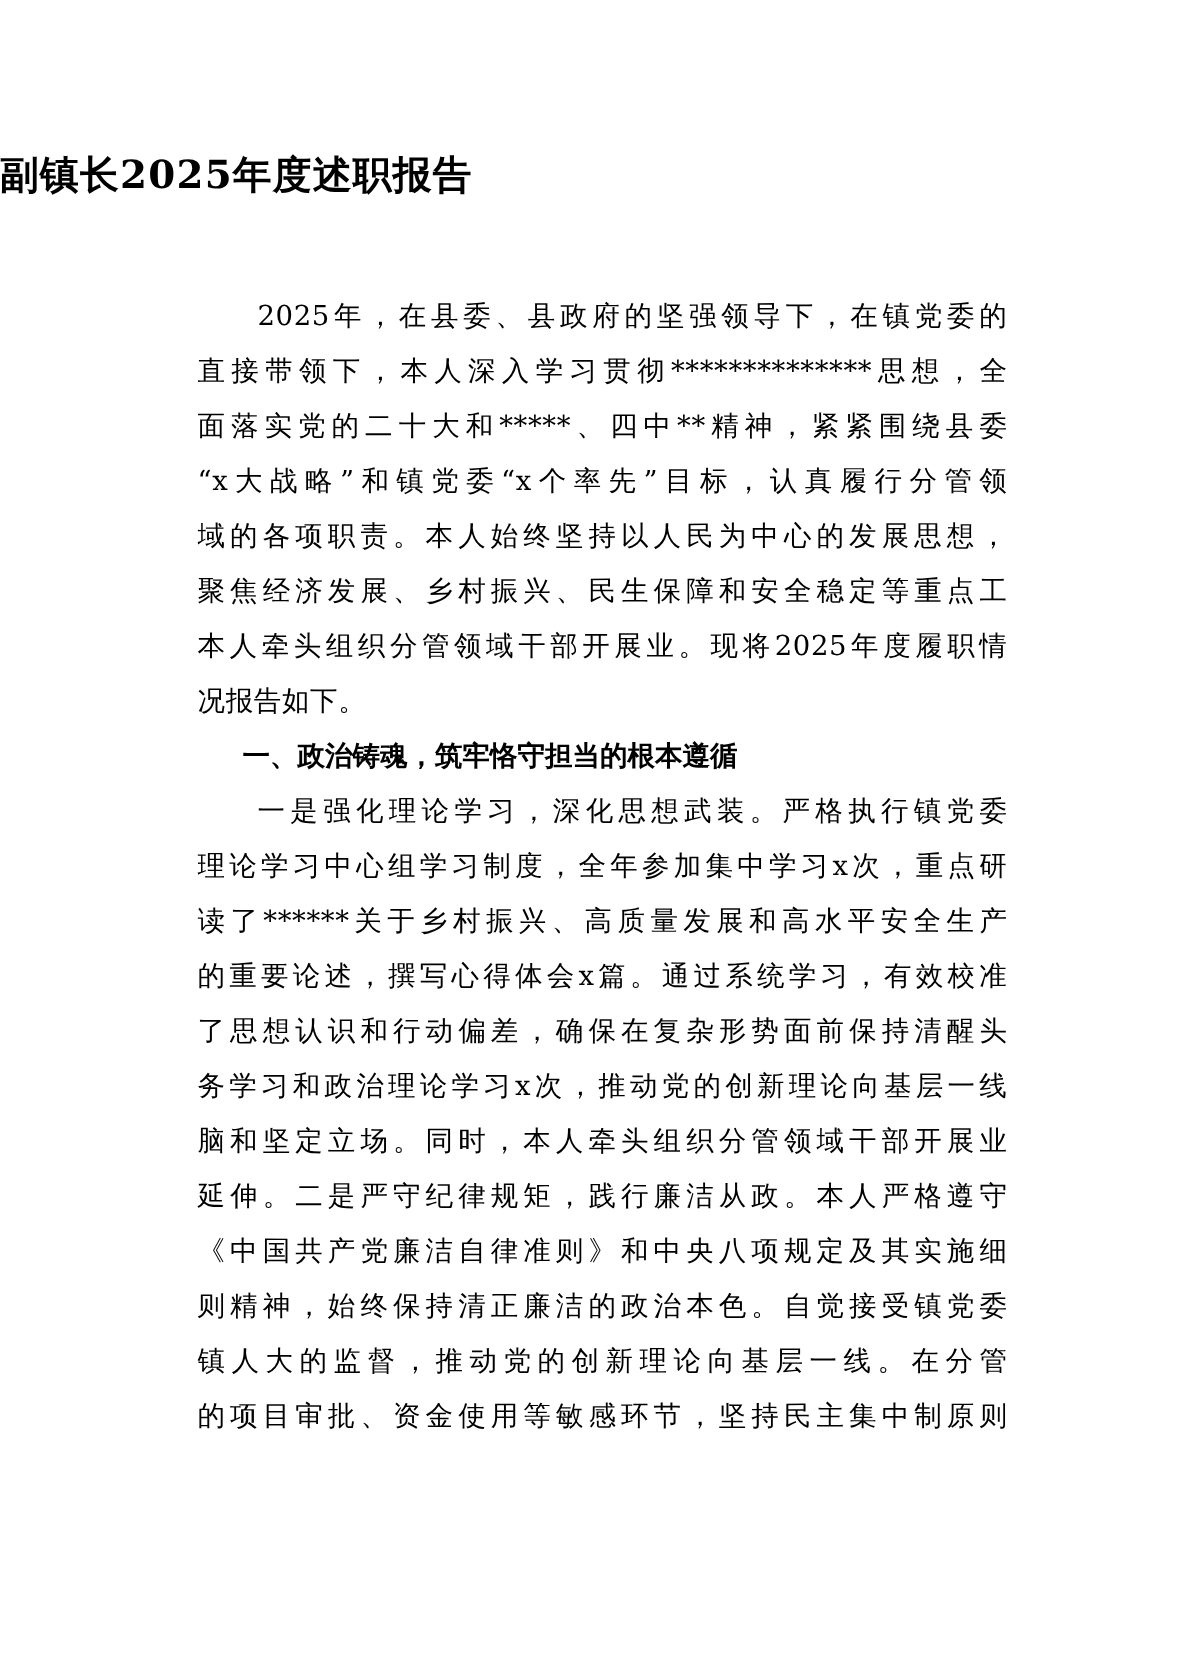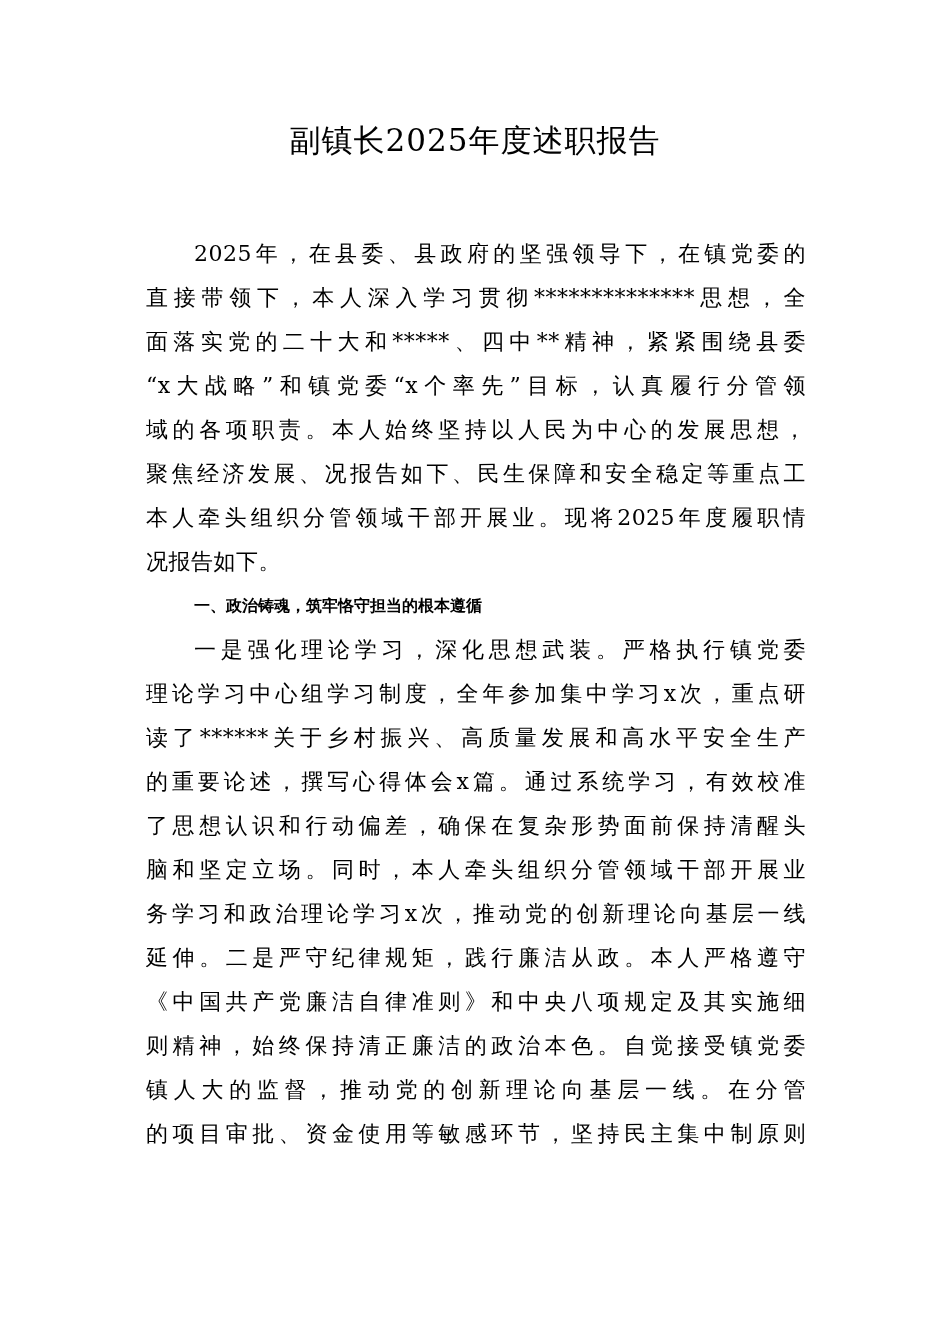--- a/index.html
+++ b/index.html
@@ -1,63 +1,64 @@
 <!DOCTYPE html>
 <html><head>
 <meta charset="utf-8">
 <style>
   html, body { margin: 0; padding: 0; background: #ffffff; }
   body { width: 950px; height: 1344px; position: relative; overflow: hidden; color: #000; }
   .page { position: absolute; left: 0; top: 0; width: 950px; height: 1344px; background: #fff; }
   .title {
-    position: absolute; left: 0; width: 950px; top: 118px; text-align: center;
-    font-family: "DejaVu Serif", serif; font-weight: normal; font-size: 31px; letter-spacing: 1px;
+    position: absolute; left: 0; width: 950px; top: 118px; 
+    font-family: "DejaVu Serif", serif; font-weight: bold; font-size: 31px; letter-spacing: 1px;
     line-height: 44px;
   }
   .body { position: absolute; left: 146px; width: 660px; top: 232px; }
   .line {
     font-family: "DejaVu Serif", serif; font-size: 22px; height: 44px; line-height: 44px;
     text-align: justify; text-align-last: justify; white-space: nowrap; overflow: hidden;
     letter-spacing: 0.5px;
+    margin-left: 12px;
   }
   .line.last { text-align-last: left; }
   .line.indent { padding-left: 48px; }
   .heading {
-    font-family: "DejaVu Sans", sans-serif; font-weight: bold; font-size: 16px;
+    font-family: "DejaVu Sans", sans-serif; font-weight: bold; font-size: 22px;
     height: 44px; line-height: 44px; padding-left: 48px; white-space: nowrap;
   }
 </style>
 </head>
 <body>
 
 <div class="page">
   <div class="title">副镇长2025年度述职报告</div>
 
   <div class="body">
     <div>
       <div class="line indent">2025年，在县委、县政府的坚强领导下，在镇党委的</div>
       <div class="line">直接带领下，本人深入学习贯彻**************思想，全</div>
       <div class="line">面落实党的二十大和*****、四中**精神，紧紧围绕县委</div>
       <div class="line">“x大战略”和镇党委“x个率先”目标，认真履行分管领</div>
       <div class="line">域的各项职责。本人始终坚持以人民为中心的发展思想，</div>
-      <div class="line">聚焦经济发展、况报告如下、民生保障和安全稳定等重点工</div>
+      <div class="line">聚焦经济发展、乡村振兴、民生保障和安全稳定等重点工</div>
       <div class="line">本人牵头组织分管领域干部开展业。现将2025年度履职情</div>
       <div class="line last">况报告如下。</div>
     </div>
 
     <div class="heading">一、政治铸魂，筑牢恪守担当的根本遵循</div>
 
     <div>
       <div class="line indent">一是强化理论学习，深化思想武装。严格执行镇党委</div>
       <div class="line">理论学习中心组学习制度，全年参加集中学习x次，重点研</div>
       <div class="line">读了******关于乡村振兴、高质量发展和高水平安全生产</div>
       <div class="line">的重要论述，撰写心得体会x篇。通过系统学习，有效校准</div>
       <div class="line">了思想认识和行动偏差，确保在复杂形势面前保持清醒头</div>
+      <div class="line">务学习和政治理论学习x次，推动党的创新理论向基层一线</div>
       <div class="line">脑和坚定立场。同时，本人牵头组织分管领域干部开展业</div>
-      <div class="line">务学习和政治理论学习x次，推动党的创新理论向基层一线</div>
       <div class="line">延伸。二是严守纪律规矩，践行廉洁从政。本人严格遵守</div>
       <div class="line">《中国共产党廉洁自律准则》和中央八项规定及其实施细</div>
       <div class="line">则精神，始终保持清正廉洁的政治本色。自觉接受镇党委</div>
       <div class="line">镇人大的监督，推动党的创新理论向基层一线。在分管</div>
       <div class="line">的项目审批、资金使用等敏感环节，坚持民主集中制原则</div>
     </div>
   </div>
 </div>
 
 </body></html>

